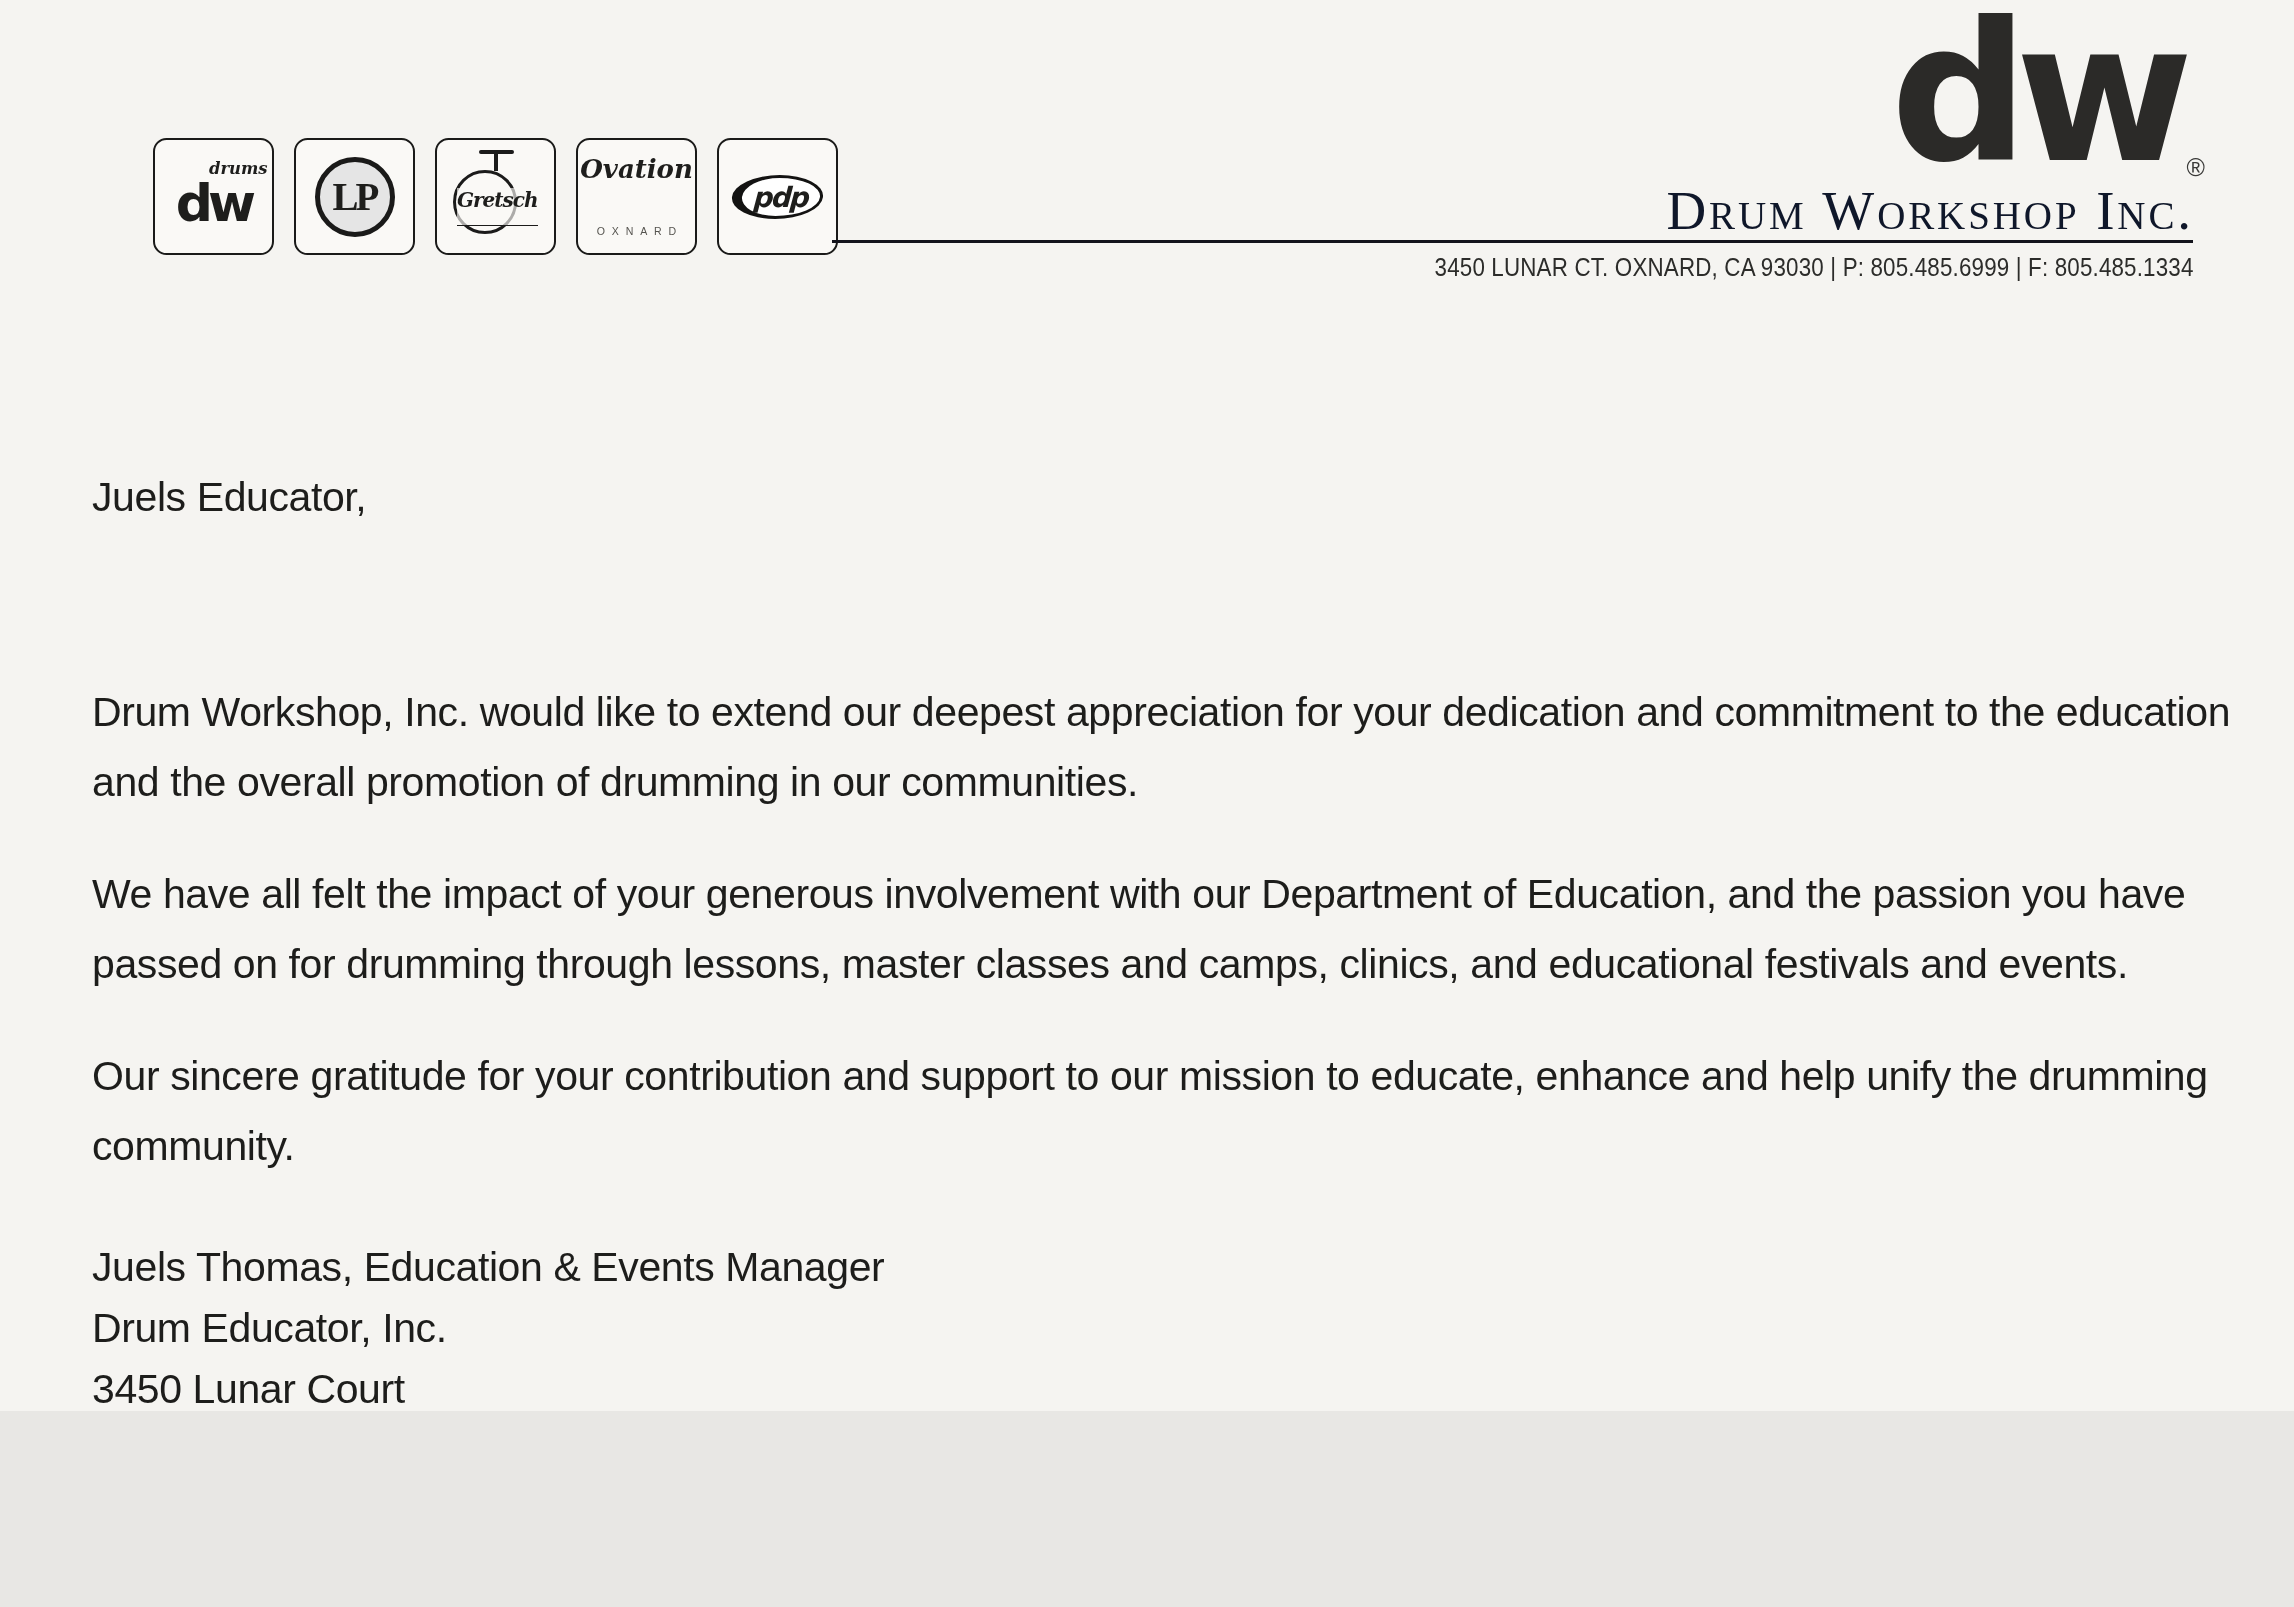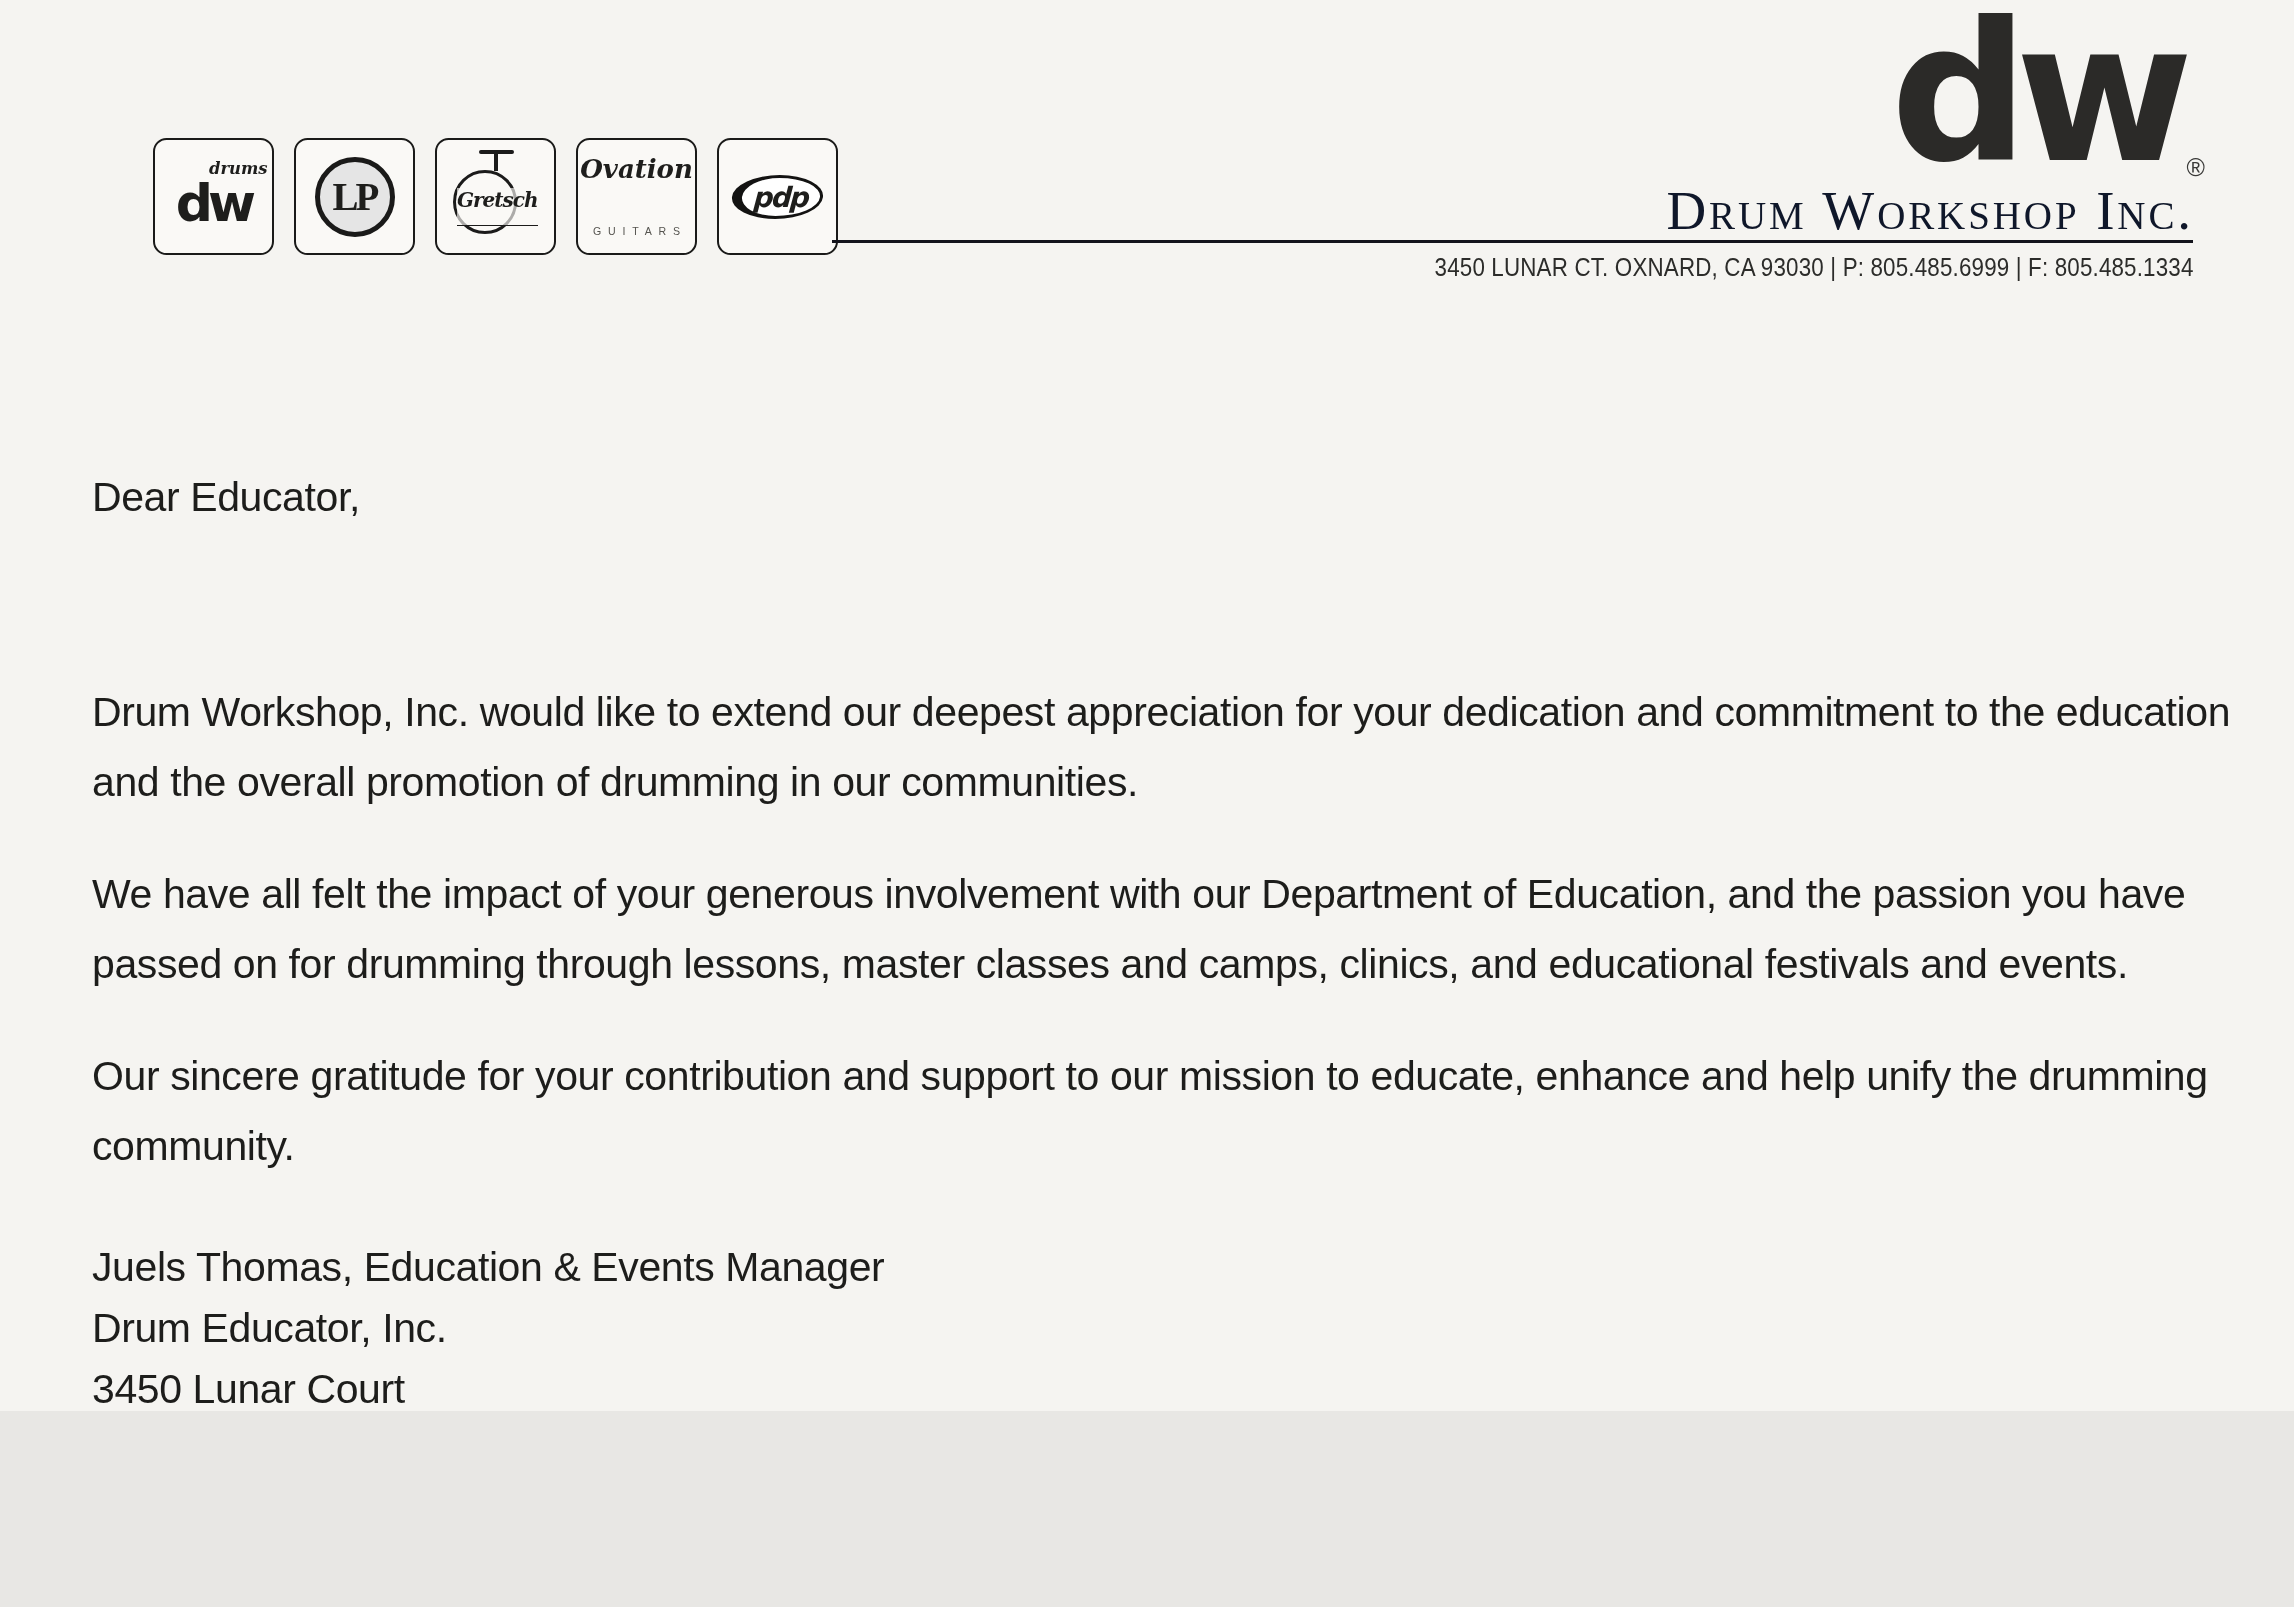--- a/index.html
+++ b/index.html
@@ -133,40 +133,40 @@
       <span class="gretsch-cymbal">
         <span class="top"></span>
         <span class="pole"></span>
       </span>
       <span class="gretsch-text">Gretsch</span>
     </div>
 
     <div class="logo-box">
       <span class="ovation-wrap">
         <span class="ovation-text">Ovation</span>
-        <span class="ovation-sub">GUITARS</span>
+        <span class="ovation-sub">OXNARD</span>
       </span>
     </div>
 
     <div class="logo-box">
       <span class="pdp-ellipse">
         <span class="pdp-text">pdp</span>
       </span>
     </div>
 
   </div>
 
   <div class="dw-big">dw</div>
   <div class="dw-reg">®</div>
   <div class="company-name">Drum Workshop Inc.</div>
   <div class="header-rule"></div>
   <div class="company-address">3450 LUNAR CT. OXNARD, CA 93030 | P: 805.485.6999 | F: 805.485.1334</div>
 
   <div class="letter-body">
-    <p class="salutation">Dear Educator,</p>
+    <p class="salutation">Juels Educator,</p>
     <p class="para">Drum Workshop, Inc. would like to extend our deepest appreciation for your dedication and commitment to the education and the overall promotion of drumming in our communities.</p>
     <p class="para">We have all felt the impact of your generous involvement with our Department of Education, and the passion you have passed on for drumming through lessons, master classes and camps, clinics, and educational festivals and events.</p>
     <p class="para">Our sincere gratitude for your contribution and support to our mission to educate, enhance and help unify the drumming community.</p>
     <div class="signature-block">
       <div>Juels Thomas, Education &amp; Events Manager</div>
       <div>Drum Educator, Inc.</div>
       <div>3450 Lunar Court</div>
       <div>Oxnard, CA 93030</div>
     </div>
   </div>

